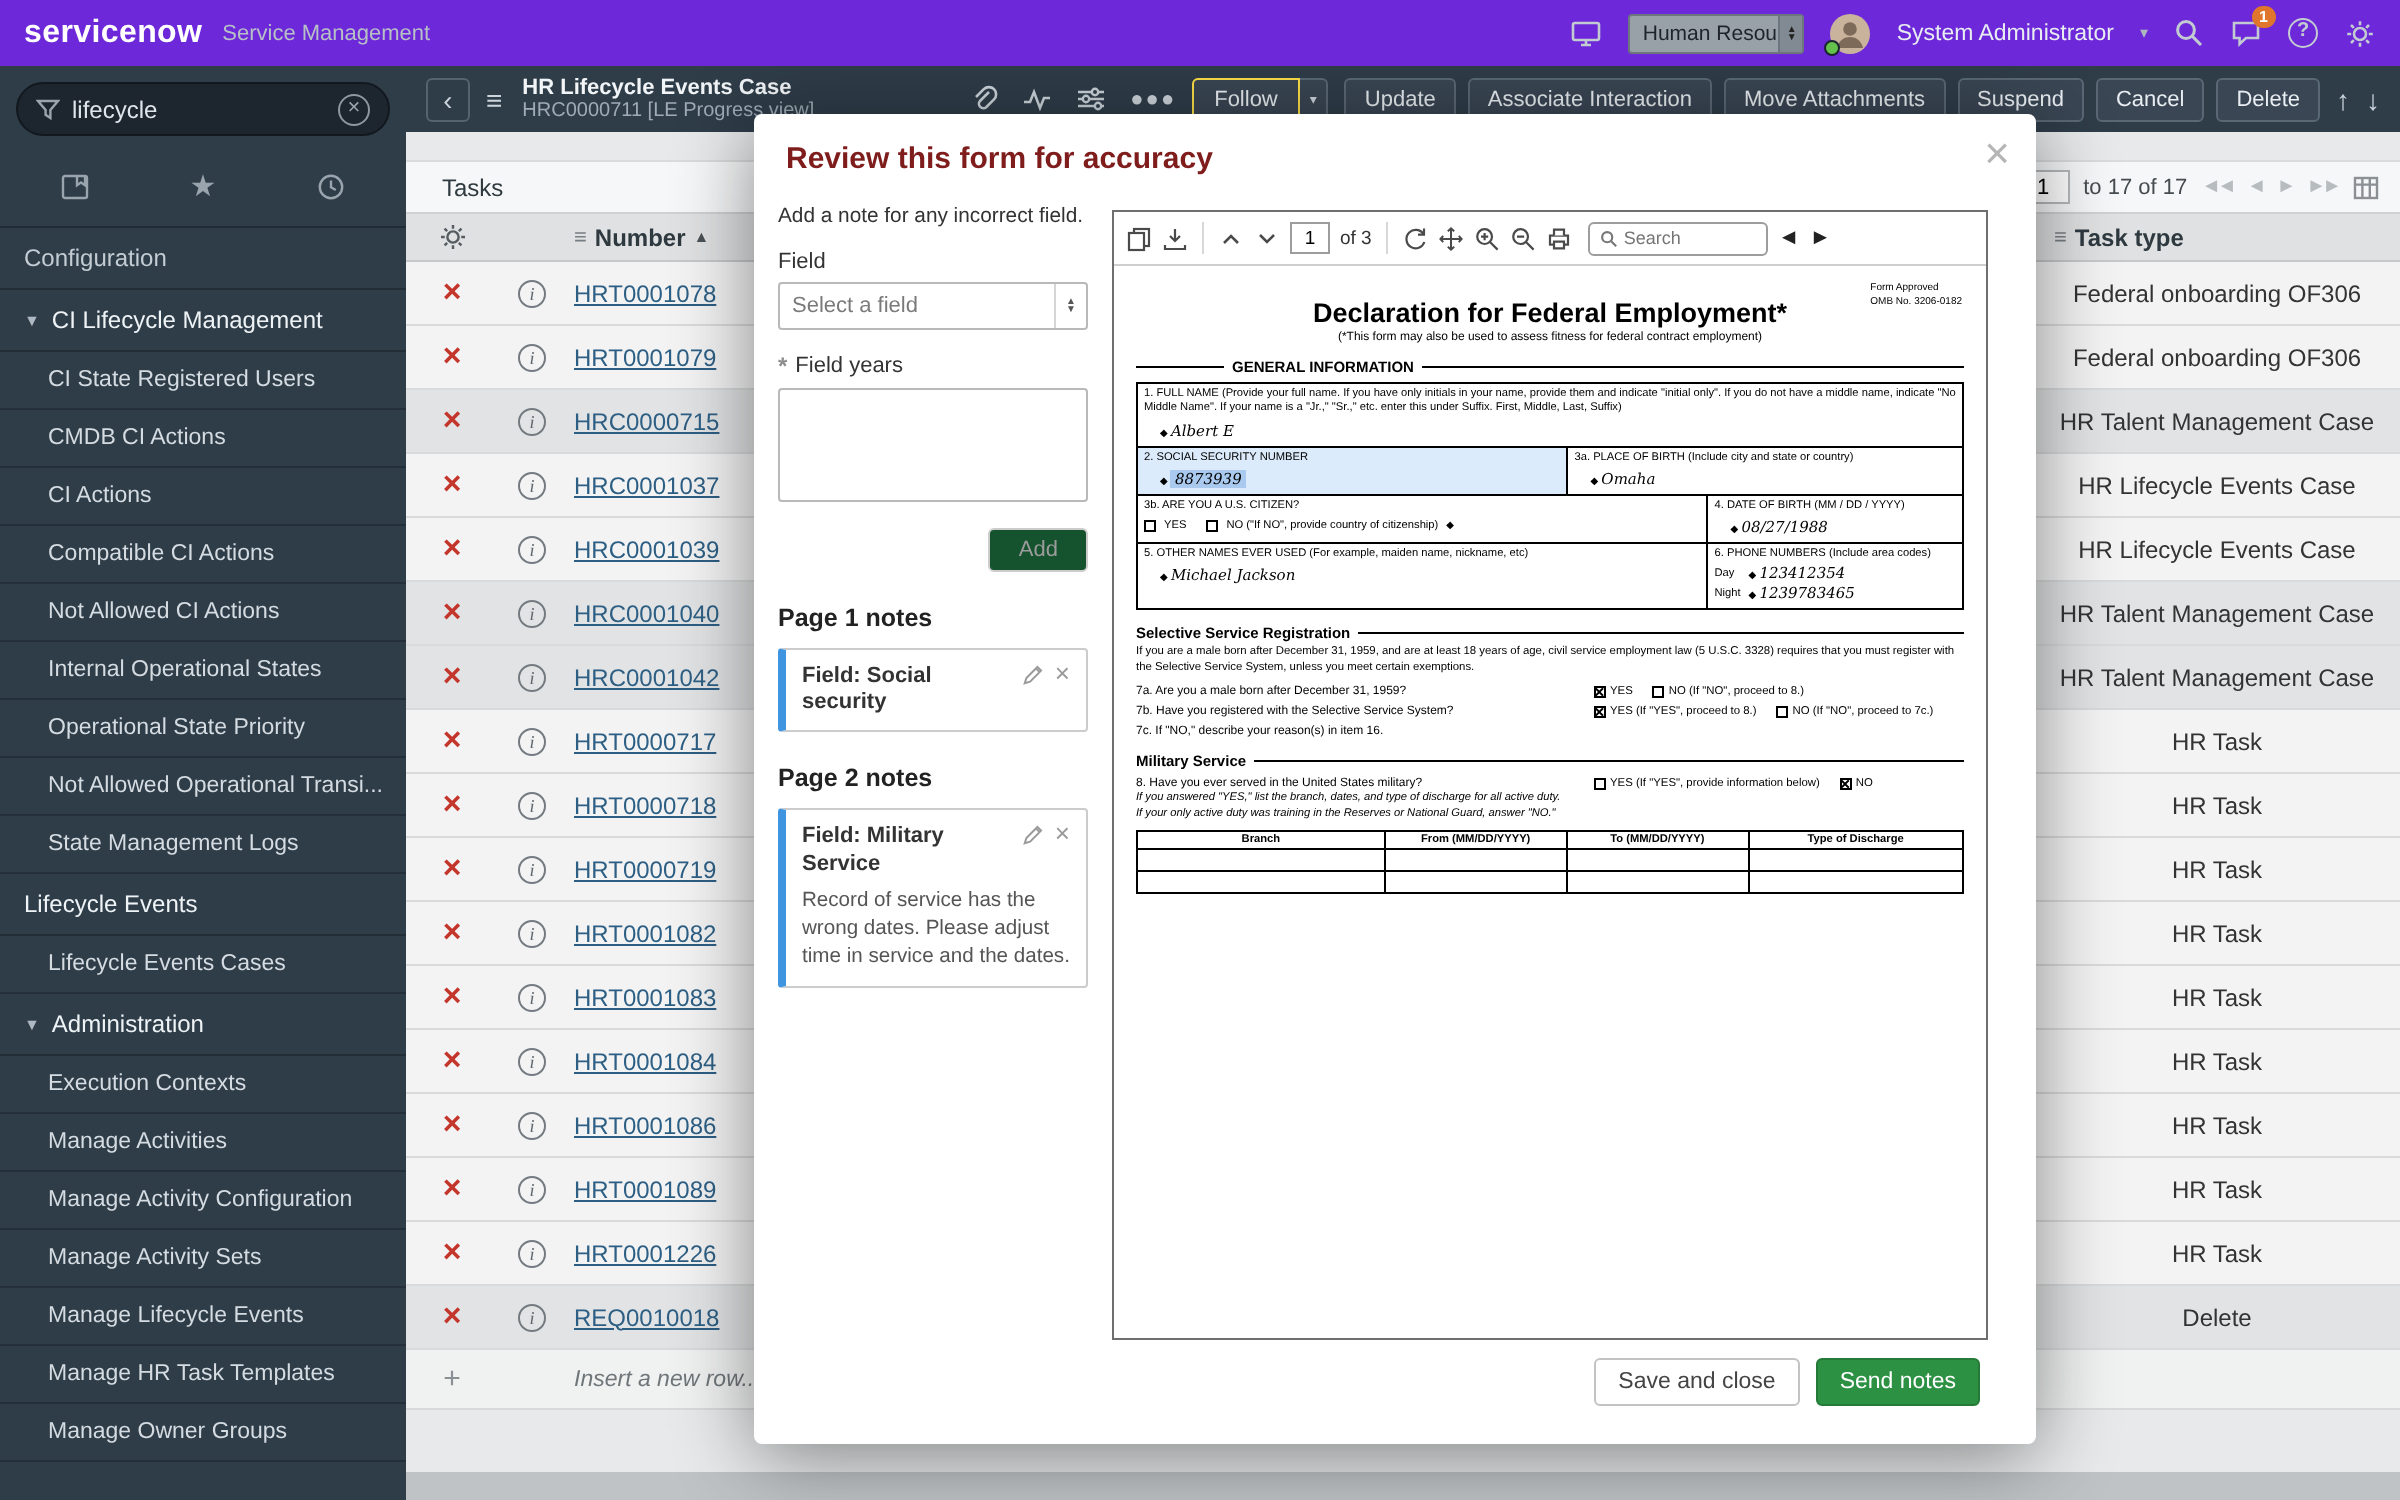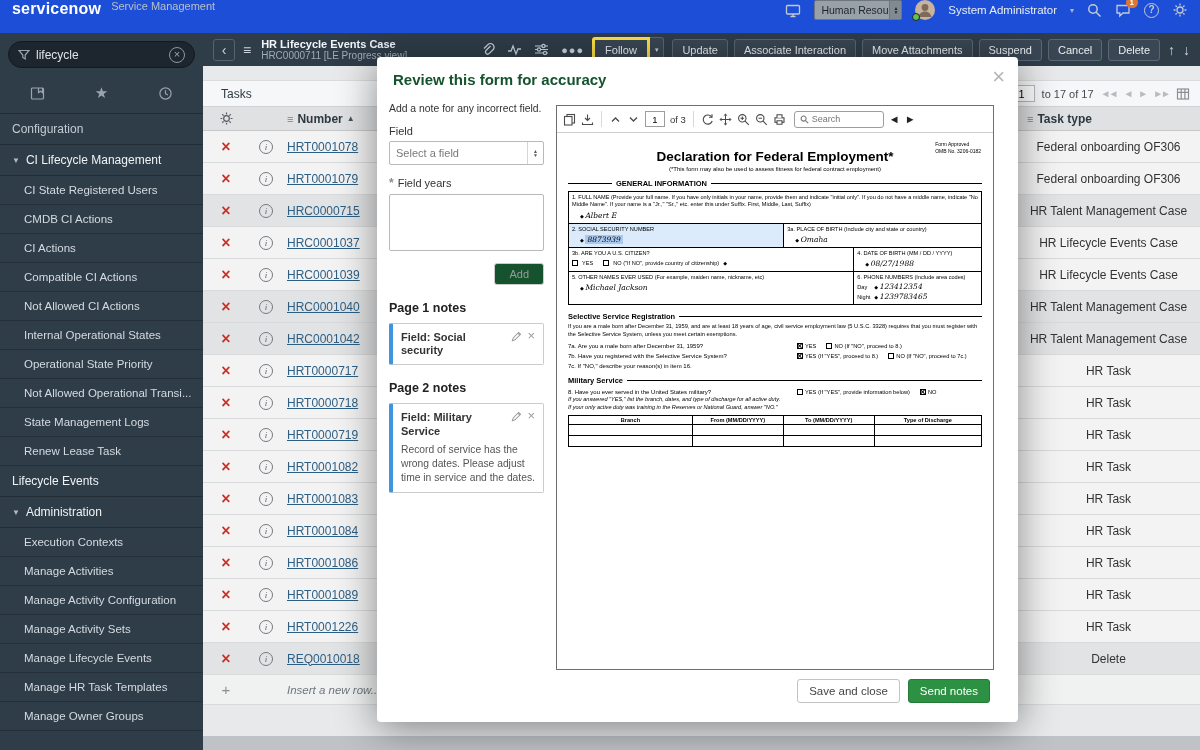--- a/index.html
+++ b/index.html
@@ -2,21 +2,21 @@
 <html><head>
 <meta charset="utf-8">
 <style>
 *{margin:0;padding:0;box-sizing:border-box;}
 html,body{width:1200px;height:750px;}
 body{font-family:"Liberation Sans","DejaVu Sans",sans-serif;background:#e7e9ea;position:relative;overflow:hidden;color:#333;}
 svg{display:block;}
 input,textarea,button{font-family:inherit;}
 
 
-#banner{position:absolute;top:0;left:0;right:0;height:33px;background:#1d4ed8;display:flex;align-items:flex-start;padding:0 12px;gap:10px;z-index:50;}
+#banner{position:absolute;top:0;left:0;right:0;height:33px;background:#6d28d9;display:flex;align-items:center;padding:0 12px;gap:10px;z-index:50;}
 .logo{color:#fff;font-weight:bold;font-size:16px;letter-spacing:.2px;cursor:pointer;}
 .app-label{color:#b7c0c7;font-size:11px;}
 .b-right{margin-left:auto;display:flex;align-items:center;gap:13px;}
 .b-ico{color:#c3cbd2;}
 .scope{display:flex;align-items:stretch;height:20px;background:#99a1a8;border:1px solid #6d767e;border-radius:2px;font-size:10.5px;color:#1d242b;cursor:pointer;}
 .scope .txt{padding:3px 6px;white-space:nowrap;overflow:hidden;max-width:74px;}
 .scope .spin{display:flex;flex-direction:column;justify-content:center;background:#818a92;padding:0 3px;font-size:5px;line-height:4px;color:#222;border-left:1px solid #6d767e;}
 .avatar{width:20px;height:20px;border-radius:50%;background:#c9b39d;position:relative;flex:none;}
 .presence{position:absolute;left:-3px;bottom:-1px;width:8px;height:8px;border-radius:50%;background:#64c24c;border:1px solid #1b2430;}
 .user-name{color:#e8edf2;font-size:11.5px;white-space:nowrap;cursor:pointer;}
@@ -41,21 +41,21 @@
 #rtoolbar{position:absolute;top:33px;left:203px;right:0;height:33px;background:#2f3d49;display:flex;align-items:center;gap:8px;padding:0 10px;z-index:6;}
 .back-btn{width:22px;height:22px;border:1px solid #55626f;border-radius:3px;color:#cdd5dc;font-size:14px;display:flex;align-items:center;justify-content:center;flex:none;cursor:pointer;}
 .ham{color:#cdd5dc;font-size:14px;cursor:pointer;}
 .rtitle{line-height:1;margin-left:2px;min-width:0;}
 .rtitle .t1{font-size:11px;color:#f2f5f7;font-weight:bold;line-height:12px;white-space:nowrap;}
 .rtitle .t2{font-size:10px;color:#9fabb5;line-height:11px;white-space:nowrap;}
 .tool-icons{display:flex;gap:12px;margin-left:auto;align-items:center;color:#cdd5dc;}
 .more-dots{font-size:11px;letter-spacing:1px;color:#cdd5dc;}
 .tbtn{background:#3a4654;border:1px solid #5a6875;border-radius:3px;color:#e9eef2;font-size:11px;padding:4px 9px;white-space:nowrap;cursor:pointer;}
 .follow{display:flex;}
-.follow .fmain{background:#3a4654;border:3px solid #fde047;border-radius:3px 0 0 3px;color:#e9eef2;font-size:11px;padding:4px 10px;cursor:pointer;}
+.follow .fmain{background:#3a4654;border:1px solid #fde047;border-radius:3px 0 0 3px;color:#e9eef2;font-size:11px;padding:4px 10px;cursor:pointer;}
 .follow .fdd{background:#3a4654;border:1px solid #5a6875;border-left:none;border-radius:0 3px 3px 0;color:#cdd5dc;font-size:7px;padding:4px 5px;display:flex;align-items:center;cursor:pointer;}
 .btn-row{display:flex;gap:6px;}
 .navarrow{color:#cdd5dc;font-size:14px;cursor:pointer;}
 
 
 #content{position:absolute;top:66px;left:203px;right:0;bottom:0;background:#e7e9ea;}
 .panel-header{margin-top:14px;height:27px;background:#f6f7f8;border-top:1px solid #d9dbdc;border-bottom:1px solid #cfd1d2;display:flex;align-items:center;padding:0 10px 0 18px;}
 .panel-title{font-size:12px;color:#2e3a40;}
 .pager{margin-left:auto;display:flex;align-items:center;gap:7px;color:#6e7478;}
 .pager input{width:26px;height:17px;border:1px solid #b6babd;text-align:center;font-size:11px;background:#fff;}
@@ -76,21 +76,21 @@
 .info::after{content:"i";font-size:9px;font-style:italic;font-family:"Liberation Serif","DejaVu Serif",serif;}
 .numlink{color:#2d5f84;font-size:12px;text-decoration:underline;}
 .type-cell{width:183px;text-align:center;font-size:12px;color:#333;flex:none;}
 .insert-row{height:30px;background:#f0f1f1;border-bottom:1px solid #d9dadb;display:flex;align-items:center;}
 .plus{color:#8a9094;font-size:15px;cursor:pointer;}
 .insert-lbl{font-style:italic;color:#6f767a;font-size:11.5px;padding-left:4px;}
 .hscroll{position:absolute;bottom:0;left:0;right:0;height:14px;background:#bfc3c6;}
 
 
 #modal{position:absolute;left:377px;top:57px;width:641px;height:665px;background:#fff;border-radius:4px;box-shadow:0 6px 40px rgba(0,0,0,.45);z-index:40;}
-.m-title{font-size:15px;color:#14532d;font-weight:bold;padding:14px 16px 8px;}
+.m-title{font-size:15px;color:#7f1d1d;font-weight:bold;padding:14px 16px 8px;}
 .m-close{position:absolute;top:9px;right:13px;font-size:22px;color:#b5b5b5;line-height:1;cursor:pointer;}
 .m-left{position:absolute;left:12px;top:46px;width:155px;}
 .intro{font-size:10.4px;color:#333;white-space:nowrap;}
 .lbl{font-size:11px;color:#333;margin-top:11px;}
 .sel{margin-top:4px;height:24px;border:1px solid #b9b9b9;border-radius:2px;display:flex;align-items:center;padding-left:6px;font-size:11px;color:#7a7a7a;cursor:pointer;background:#fff;}
 .sel .spin2{margin-left:auto;display:flex;flex-direction:column;align-items:center;justify-content:center;padding:0 5px;font-size:5px;line-height:4.5px;color:#555;border-left:1px solid #d5d5d5;height:100%;}
 .note-lbl{display:flex;align-items:center;gap:4px;margin-top:11px;}
 .mand{color:#8d8d8d;font-size:12px;font-weight:bold;}
 .note-ta{margin-top:4px;width:100%;height:57px;border:1px solid #b9b9b9;border-radius:2px;resize:none;}
 .add-row{margin-top:8px;text-align:right;}
@@ -236,24 +236,24 @@
     </div>
   <div class="nav-child">CI State Registered Users</div>
   <div class="nav-child">CMDB CI Actions</div>
   <div class="nav-child">CI Actions</div>
   <div class="nav-child">Compatible CI Actions</div>
   <div class="nav-child">Not Allowed CI Actions</div>
   <div class="nav-child">Internal Operational States</div>
   <div class="nav-child">Operational State Priority</div>
   <div class="nav-child">Not Allowed Operational Transi...</div>
   <div class="nav-child">State Management Logs</div>
-  <div class="nav-child">Renew Lease Task</div>
   <div class="nav-parent">
       <span>Lifecycle Events</span>
     </div>
+  <div class="nav-child">Lifecycle Events Cases</div>
   <div class="nav-parent">
       <span class="caret">▼</span>
       <span>Administration</span>
     </div>
   <div class="nav-child">Execution Contexts</div>
   <div class="nav-child">Manage Activities</div>
   <div class="nav-child">Manage Activity Configuration</div>
   <div class="nav-child">Manage Activity Sets</div>
   <div class="nav-child">Manage Lifecycle Events</div>
   <div class="nav-child">Manage HR Task Templates</div>

